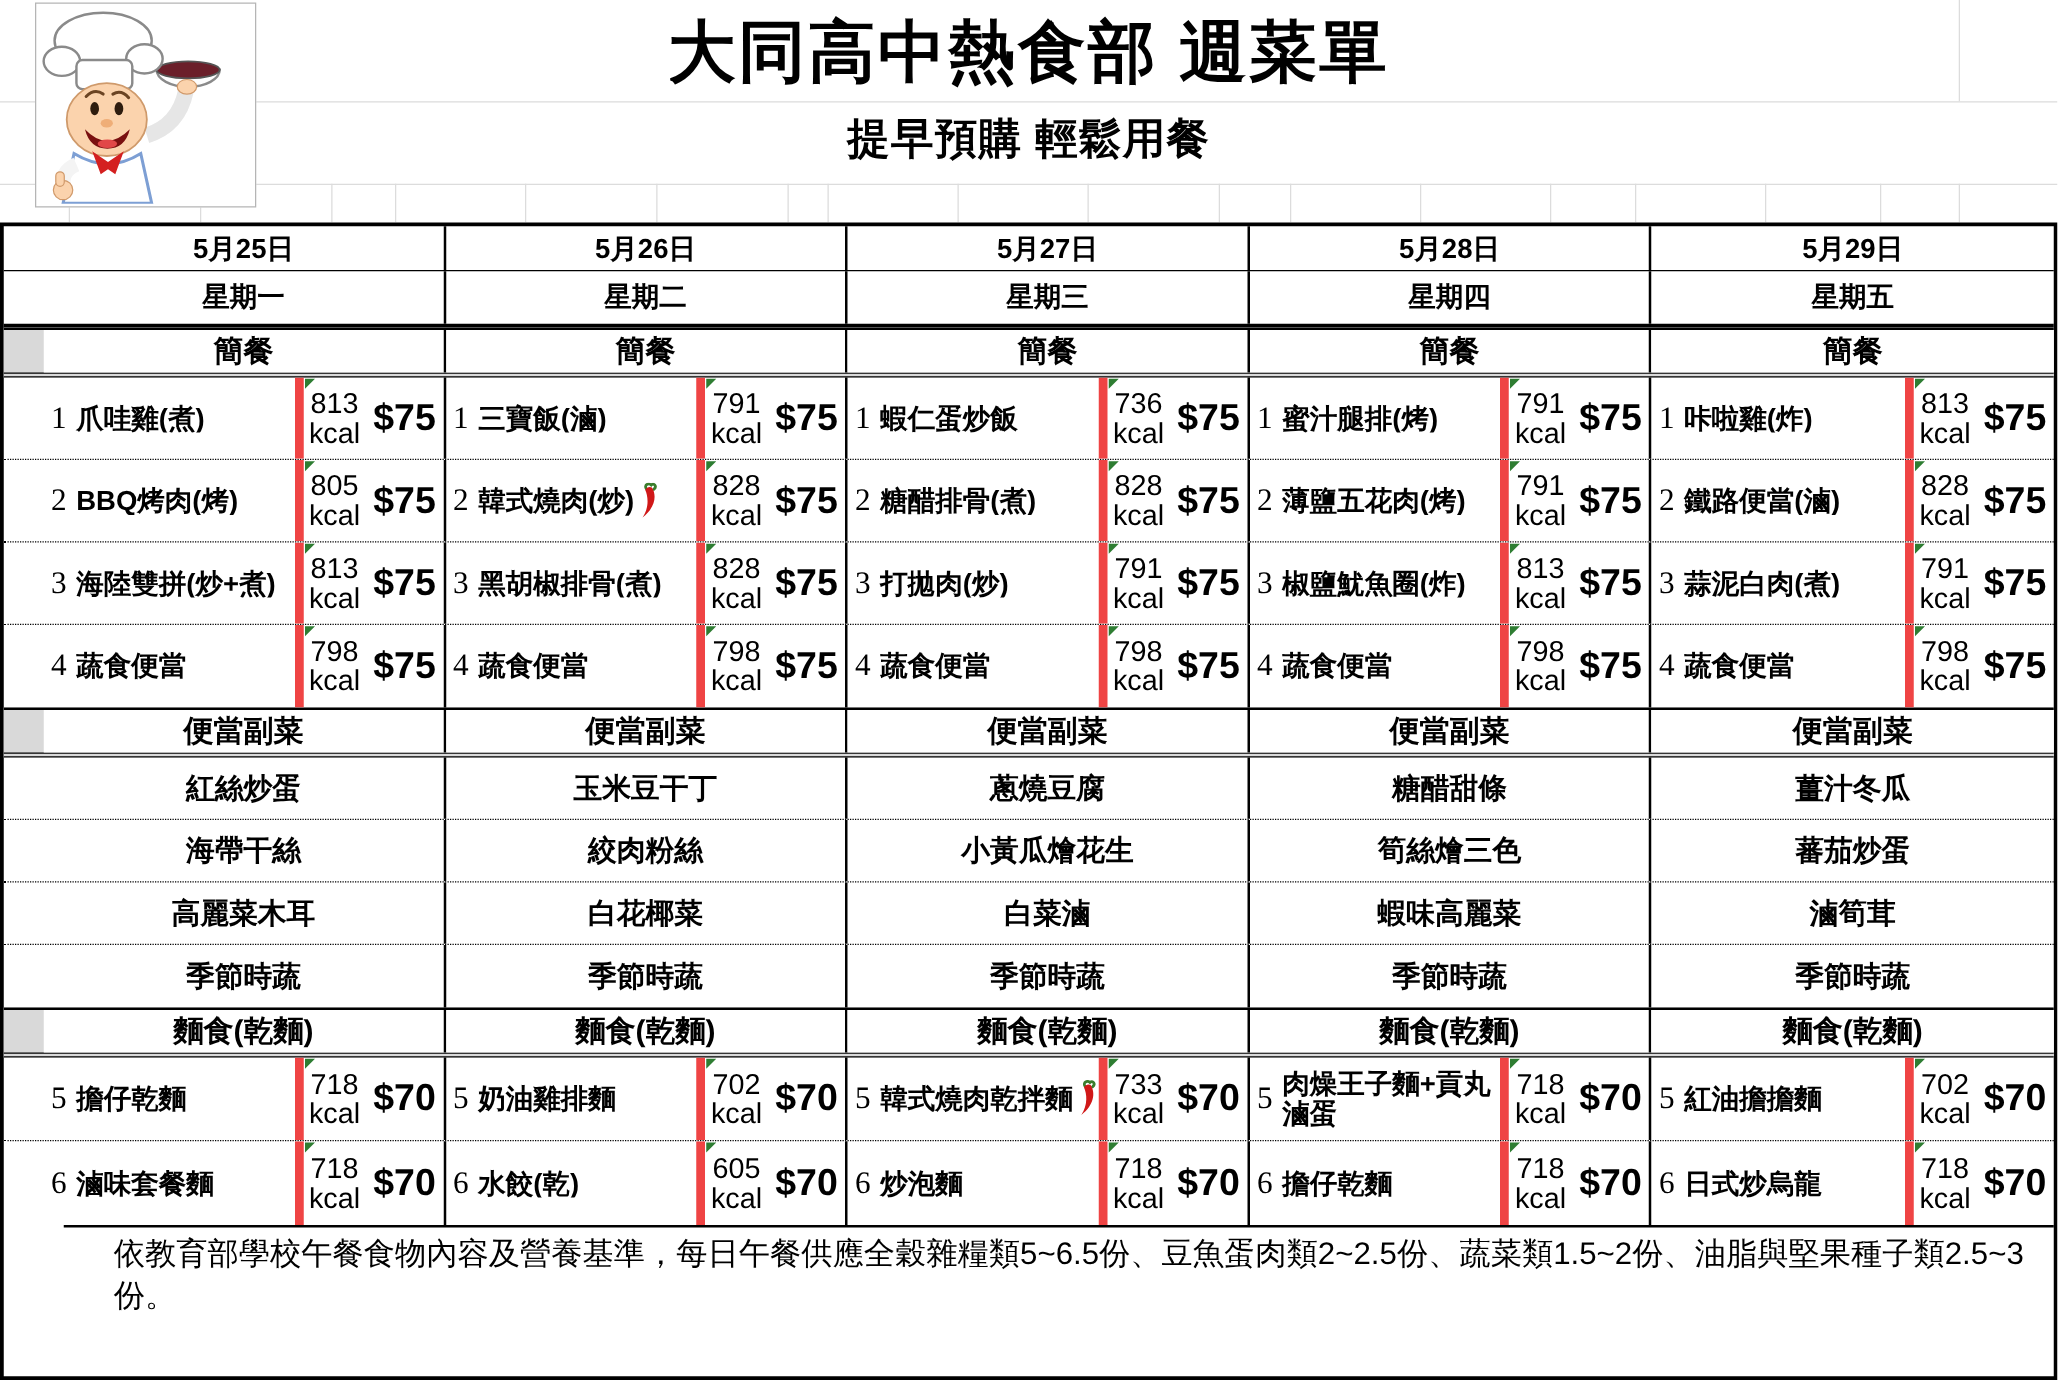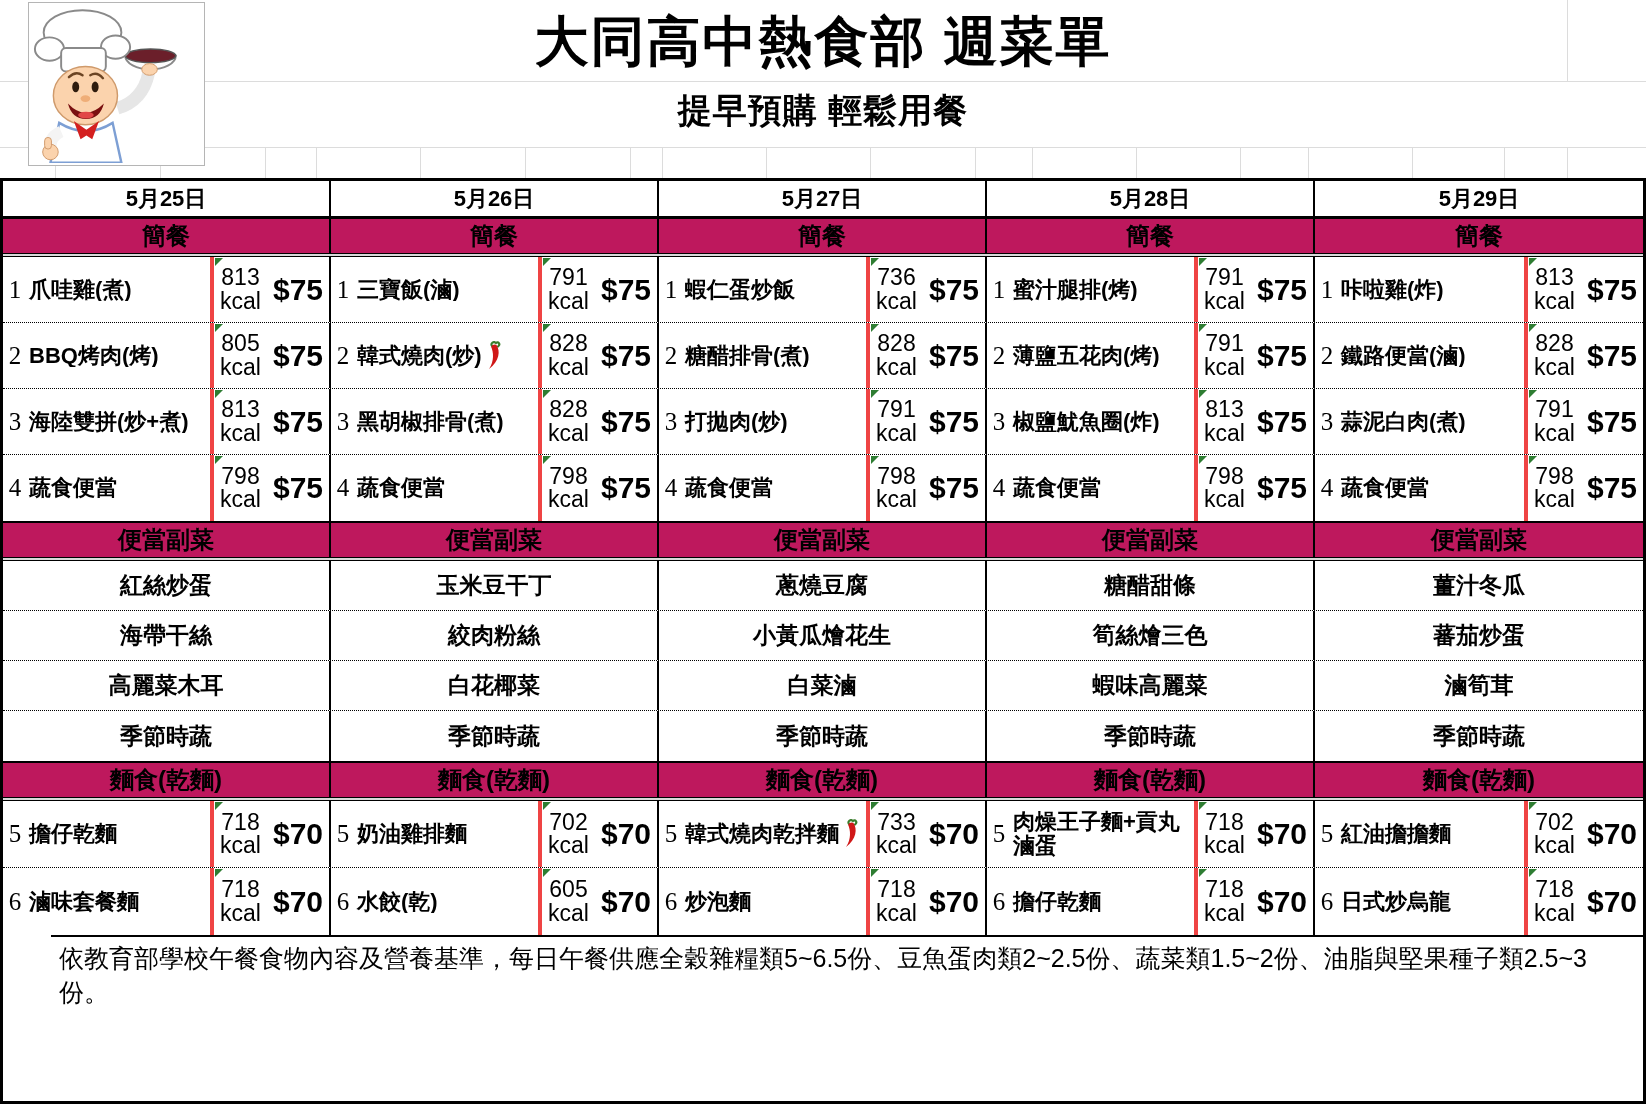--- a/index.html
+++ b/index.html
@@ -13,49 +13,49 @@
   .hdr-sub { position:absolute; top:88px; left:0; width:100%; text-align:center;
     font-size:34px; font-weight:bold; letter-spacing:1px; z-index:3; }
   .logo-box { position:absolute; left:28px; top:2px; width:177px; height:164px;
     background:#fff; border:1px solid #b5b5b5; z-index:4; display:flex;
     align-items:center; justify-content:center; }
   .gl { position:absolute; background:#dcdcdc; z-index:1; }
 
   
   .menu-table { position:absolute; top:178px; left:0; width:1646px; height:926px;
     border:3px solid #000; display:flex; flex-direction:column; background:#fff; z-index:2; }
-  .trow { display:grid; grid-template-columns:repeat(5,1fr); flex:none; }
+  .trow { display:grid; grid-template-columns:repeat(5,1fr); flex:none;padding-left:32px; }
   .trow > .cell { border-right:2.5px solid #000; position:relative; overflow:hidden; }
   .trow > .cell:last-child { border-right:none; }
 
   .r-dates    { height:36px; border-bottom:1.5px solid #000; }
   .r-weekdays { height:45px; border-bottom:3px solid #000; }
   .r-notice   { height:46px; display:block; }
   .r-sechead  { height:40px; border-top:2.5px solid #000; border-bottom:4px double #000; background:#d9d9d9; }
   .r-meal     { height:66px; }
   .r-side     { height:50px; }
   .r-noodle   { height:67px; }
   .dotted     { border-bottom:1.5px dotted #000; }
   .r-footer   { flex:1; border-top:2.5px solid #000; display:block;margin-left:48px; }
 
   .tc { display:flex; align-items:center; justify-content:center; }
   .r-dates .cell, .r-weekdays .cell { font-size:22px; font-weight:bold; }
-  .r-sechead .cell { font-size:24px; font-weight:bold; background:#be185d; }
+  .r-sechead .cell { font-size:24px; font-weight:bold; background:#ffffff; }
   .cell-full { width:100%; height:100%; display:flex; align-items:center; justify-content:center;
     font-size:23px; font-weight:bold; }
   .r-side .cell { font-size:23px; font-weight:bold; }
 
   
   .mcell { display:flex; align-items:center; }
   .no { width:24px; flex:none; text-align:center; font-family:"Liberation Serif","DejaVu Serif",serif;
     font-size:25px; font-weight:400; }
   .mname { flex:1; font-size:22px; font-weight:bold; line-height:1.08; padding-left:2px;
     display:flex; align-items:center; flex-wrap:wrap; overflow:hidden; }
   .mname .nm-text { white-space:normal; }
-  .kcalbox { width:57px; flex:none; align-self:stretch; border-left:4px solid #ef4444;
+  .kcalbox { width:57px; flex:none; align-self:stretch; border-left:7px solid #ef4444;
     display:flex; flex-direction:column; align-items:center; justify-content:center;
     font-size:23px; font-weight:400; line-height:1.02; position:relative; }
   .flag { position:absolute; top:1px; left:1px; width:0; height:0;
     border-top:8px solid #2e7d32; border-right:8px solid transparent; }
   .price { width:62px; flex:none; text-align:center; font-size:30px; font-weight:bold; }
   .chili { margin-left:3px; flex:none; }
 
   
   .footer-text { padding:5px 10px 0 8px; font-size:25px; font-weight:400; line-height:1.35;
     text-align:left; }
@@ -126,20 +126,27 @@
   <div class="hdr-sub">提早預購 輕鬆用餐</div>
 
   <div class="menu-table" id="menu-table">
       <div class="trow r-dates">
         <div class="cell tc">5月25日</div>
         <div class="cell tc">5月26日</div>
         <div class="cell tc">5月27日</div>
         <div class="cell tc">5月28日</div>
         <div class="cell tc">5月29日</div>
       </div>
+      <div class="trow r-weekdays">
+        <div class="cell tc">星期一</div>
+        <div class="cell tc">星期二</div>
+        <div class="cell tc">星期三</div>
+        <div class="cell tc">星期四</div>
+        <div class="cell tc">星期五</div>
+      </div>
       <div class="trow r-sechead">
         <div class="cell tc">簡餐</div>
         <div class="cell tc">簡餐</div>
         <div class="cell tc">簡餐</div>
         <div class="cell tc">簡餐</div>
         <div class="cell tc">簡餐</div>
       </div>
       <div class="trow r-meal dotted">
         <div class="cell mcell">
           <span class="no">1</span>

